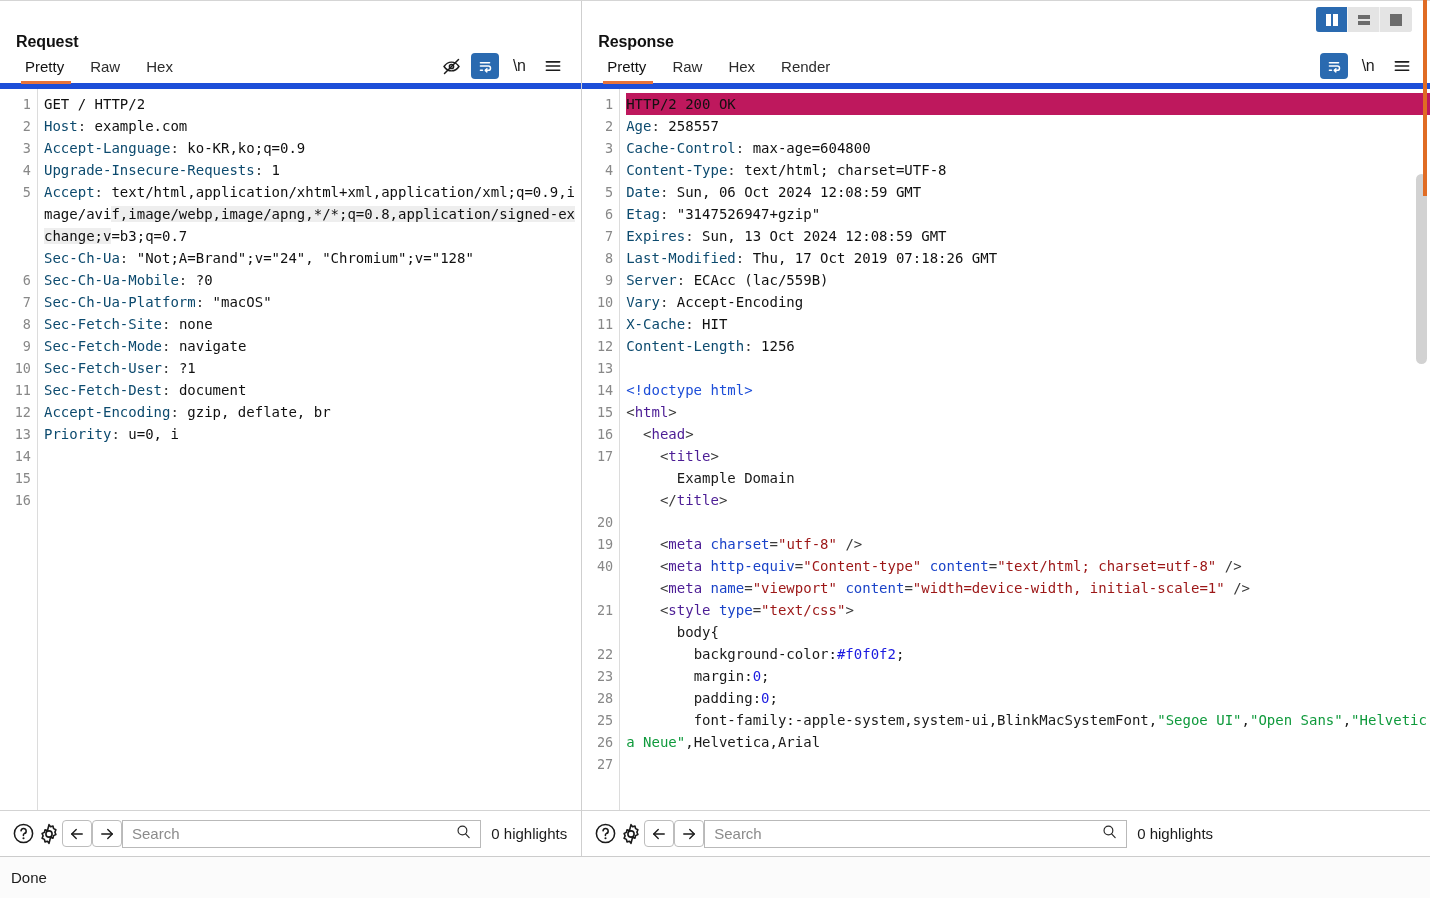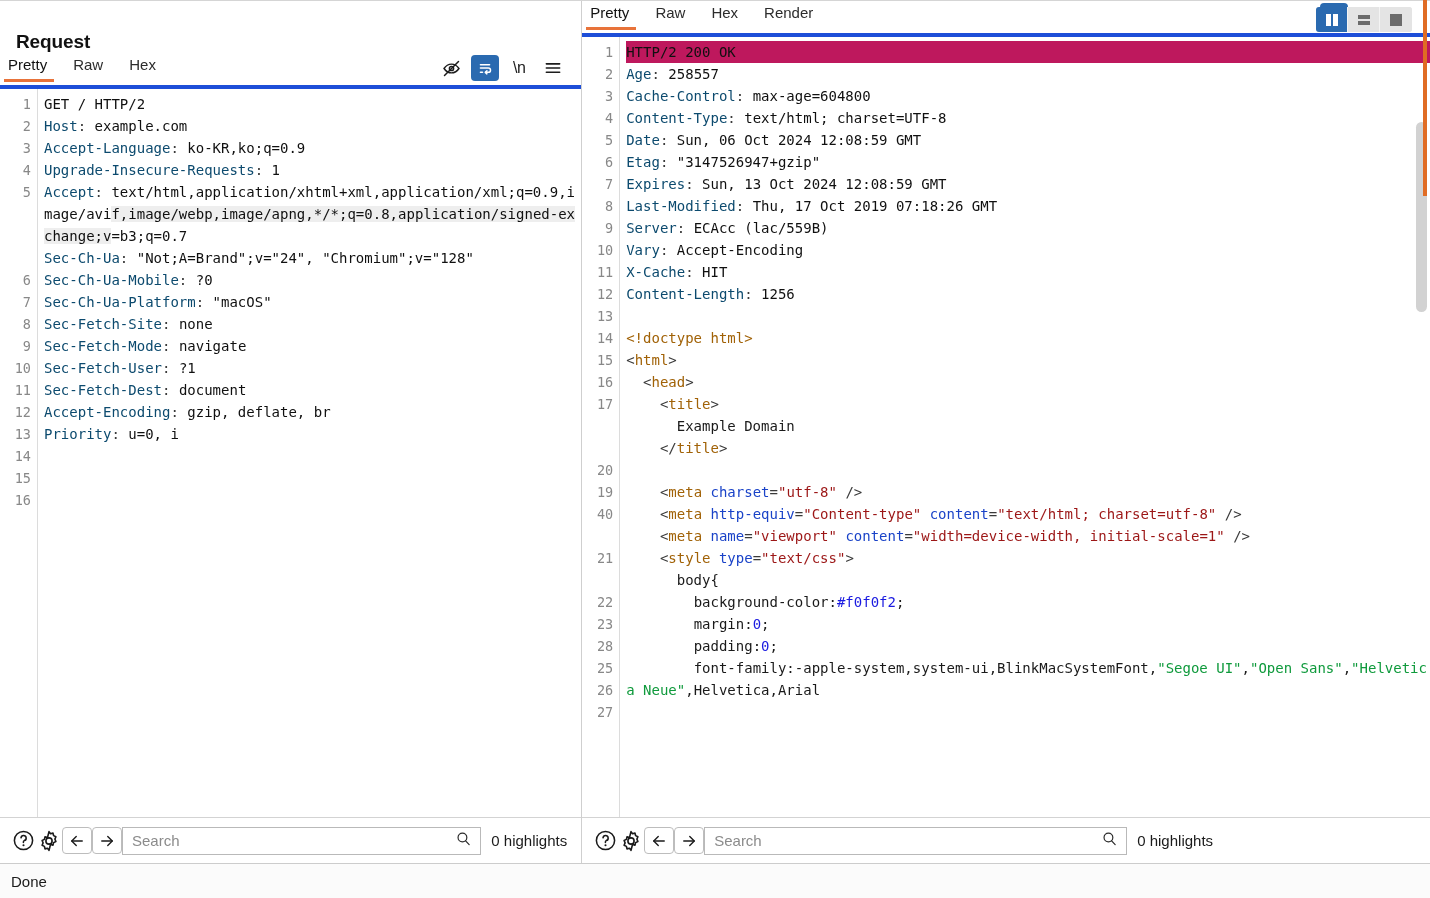--- a/index.html
+++ b/index.html
@@ -38,21 +38,21 @@
   .pane-right { flex: 1 1 auto; }
 
   
   .pane-head {
     position: relative;
     flex: 0 0 auto;
     padding: 0 0 0 16px;
     background: #ffffff;
   }
   .pane-title {
-    font-size: 19px;
+    font-size: 16px;
     font-weight: bold;
     color: #111111;
     letter-spacing: -0.1px;
     padding-top: 30px;
     line-height: 22px;
   }
 
   
   .layout-toggle {
     position: absolute;
@@ -72,24 +72,24 @@
   }
   .layout-btn:last-child { border-right: none; }
   .layout-btn.active { background: #2a6ab0; }
   .lt-ico { display: block; }
 
   
   .tabrow {
     position: relative;
     flex: 0 0 auto;
     display: flex;
-    align-items: center;
+    align-items: flex-end;
     height: 36px;
-    padding-left: 4px;
-    border-bottom: 4px solid #1d4ed8;
+    padding-left: 21px;
+    border-bottom: 6px solid #1d4ed8;
   }
   .tab {
     font-size: 15px;
     color: #2c2c2c;
     padding: 0 13px 8px 13px;
     cursor: pointer;
     white-space: nowrap;
     position: relative;
     line-height: 16px;
   }
@@ -158,26 +158,26 @@
     line-height: 22px;
     color: #111111;
     white-space: pre-wrap;
     word-break: break-all;
     overflow: hidden;
   }
   .code .ln { display: block; min-height: 22px; }
   .code .ln.hl { background: #be185d; }
   .hdr  { color: #0c4a6e; }
   .val  { color: #101010; }
-  .tag  { color: #a16207; text-align: right; }
+  .tag  { color: #4c1d95; text-align: right; }
   .punc { color: #3a3a3a; }
   .attr { color: #1a43c8; }
   .aval { color: #9c1616; }
   .txt  { color: #1a1a1a; }
-  .doct { color: #a16207; }
+  .doct { color: #1d4ed8; }
   .cssp { color: #1a1a1a; }
   .cssv { color: #1a1ae0; }
   .csss { color: #0f9a3c; }
   .caret {
     display: inline-block;
     width: 0;
     border-left: 1.5px solid #111111;
     height: 15px;
     margin: 0 -0.5px;
     vertical-align: -3px;
@@ -251,21 +251,21 @@
   .highlights {
     font-size: 15px;
     color: #1b1b1b;
     white-space: nowrap;
     margin-left: 10px;
   }
 
   
   .statusbar {
     flex: 0 0 auto;
-    height: 35px;
+    height: 42px;
     display: flex;
     align-items: center;
     padding-left: 11px;
     border-top: 1px solid #cccccc;
     background: #fbfbfb;
     font-size: 15px;
     color: #1b1b1b;
   }
 
   
@@ -404,20 +404,23 @@
               <circle cx="10.5" cy="10" r="6.2"></circle>
               <line x1="15" y1="14.6" x2="20" y2="20"></line>
             </svg>
           </span>
         </div>
         <div class="highlights">0 highlights</div>
       </div>
     </div>
 
     <div class="pane pane-right">
+      <div class="pane-head">
+        <div class="pane-title">Response</div>
+      </div>
 
       <div class="tabrow">
         <div class="tab active">Pretty</div>
         <div class="tab">Raw</div>
         <div class="tab">Hex</div>
         <div class="tab">Render</div>
 
         <div class="tools">
           <div class="tool on">
             <svg width="20" height="20" viewBox="0 0 24 24">

